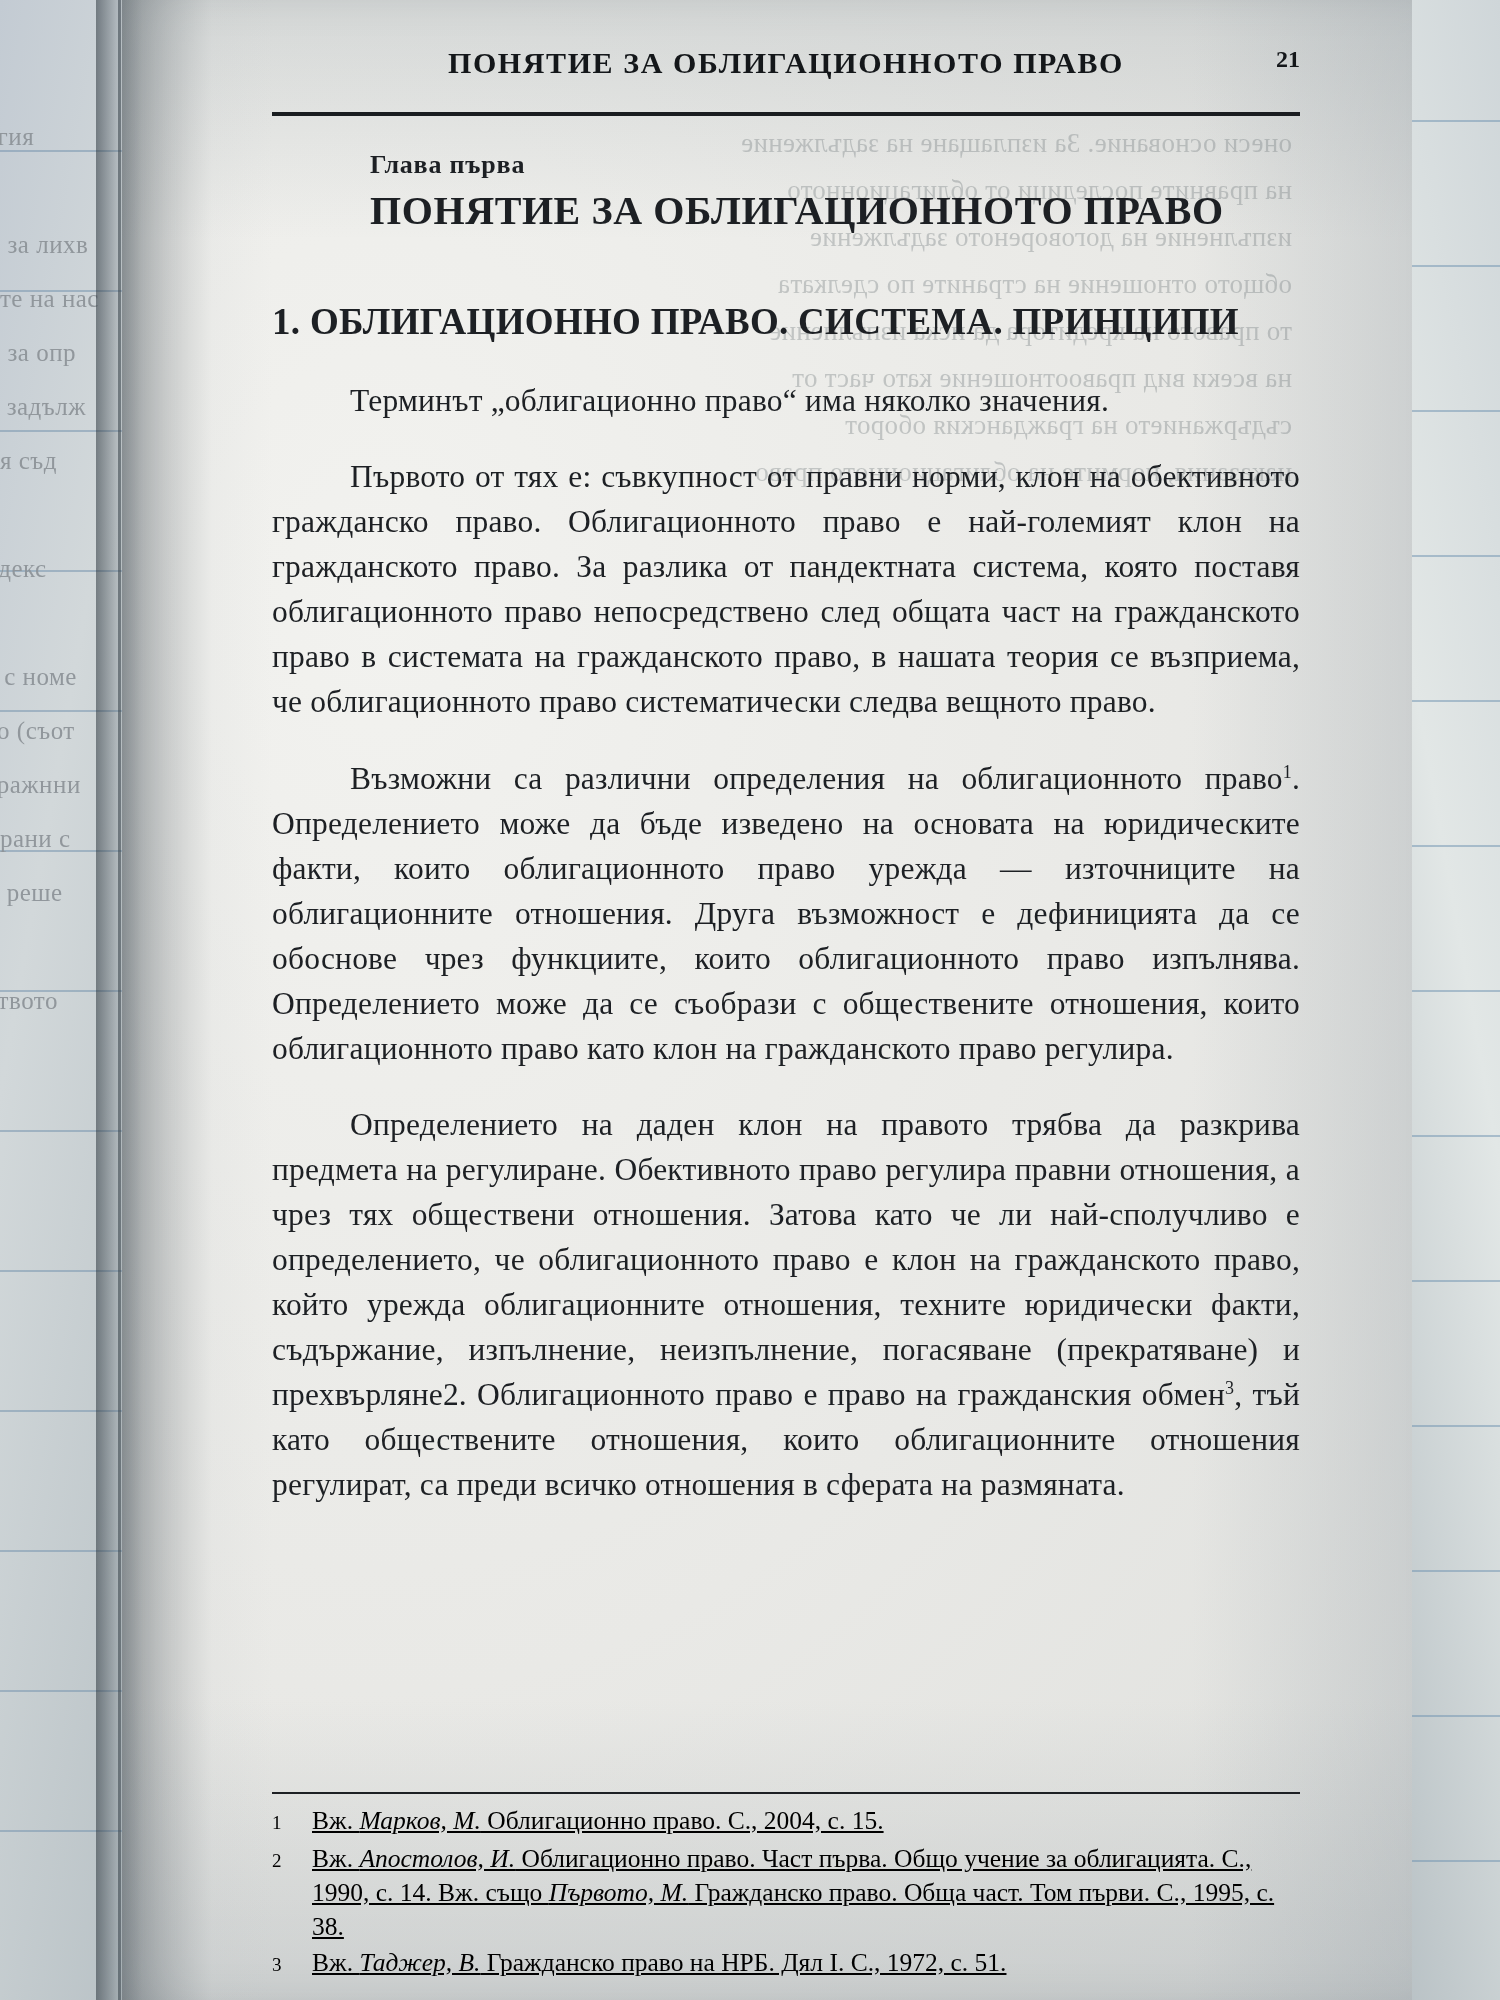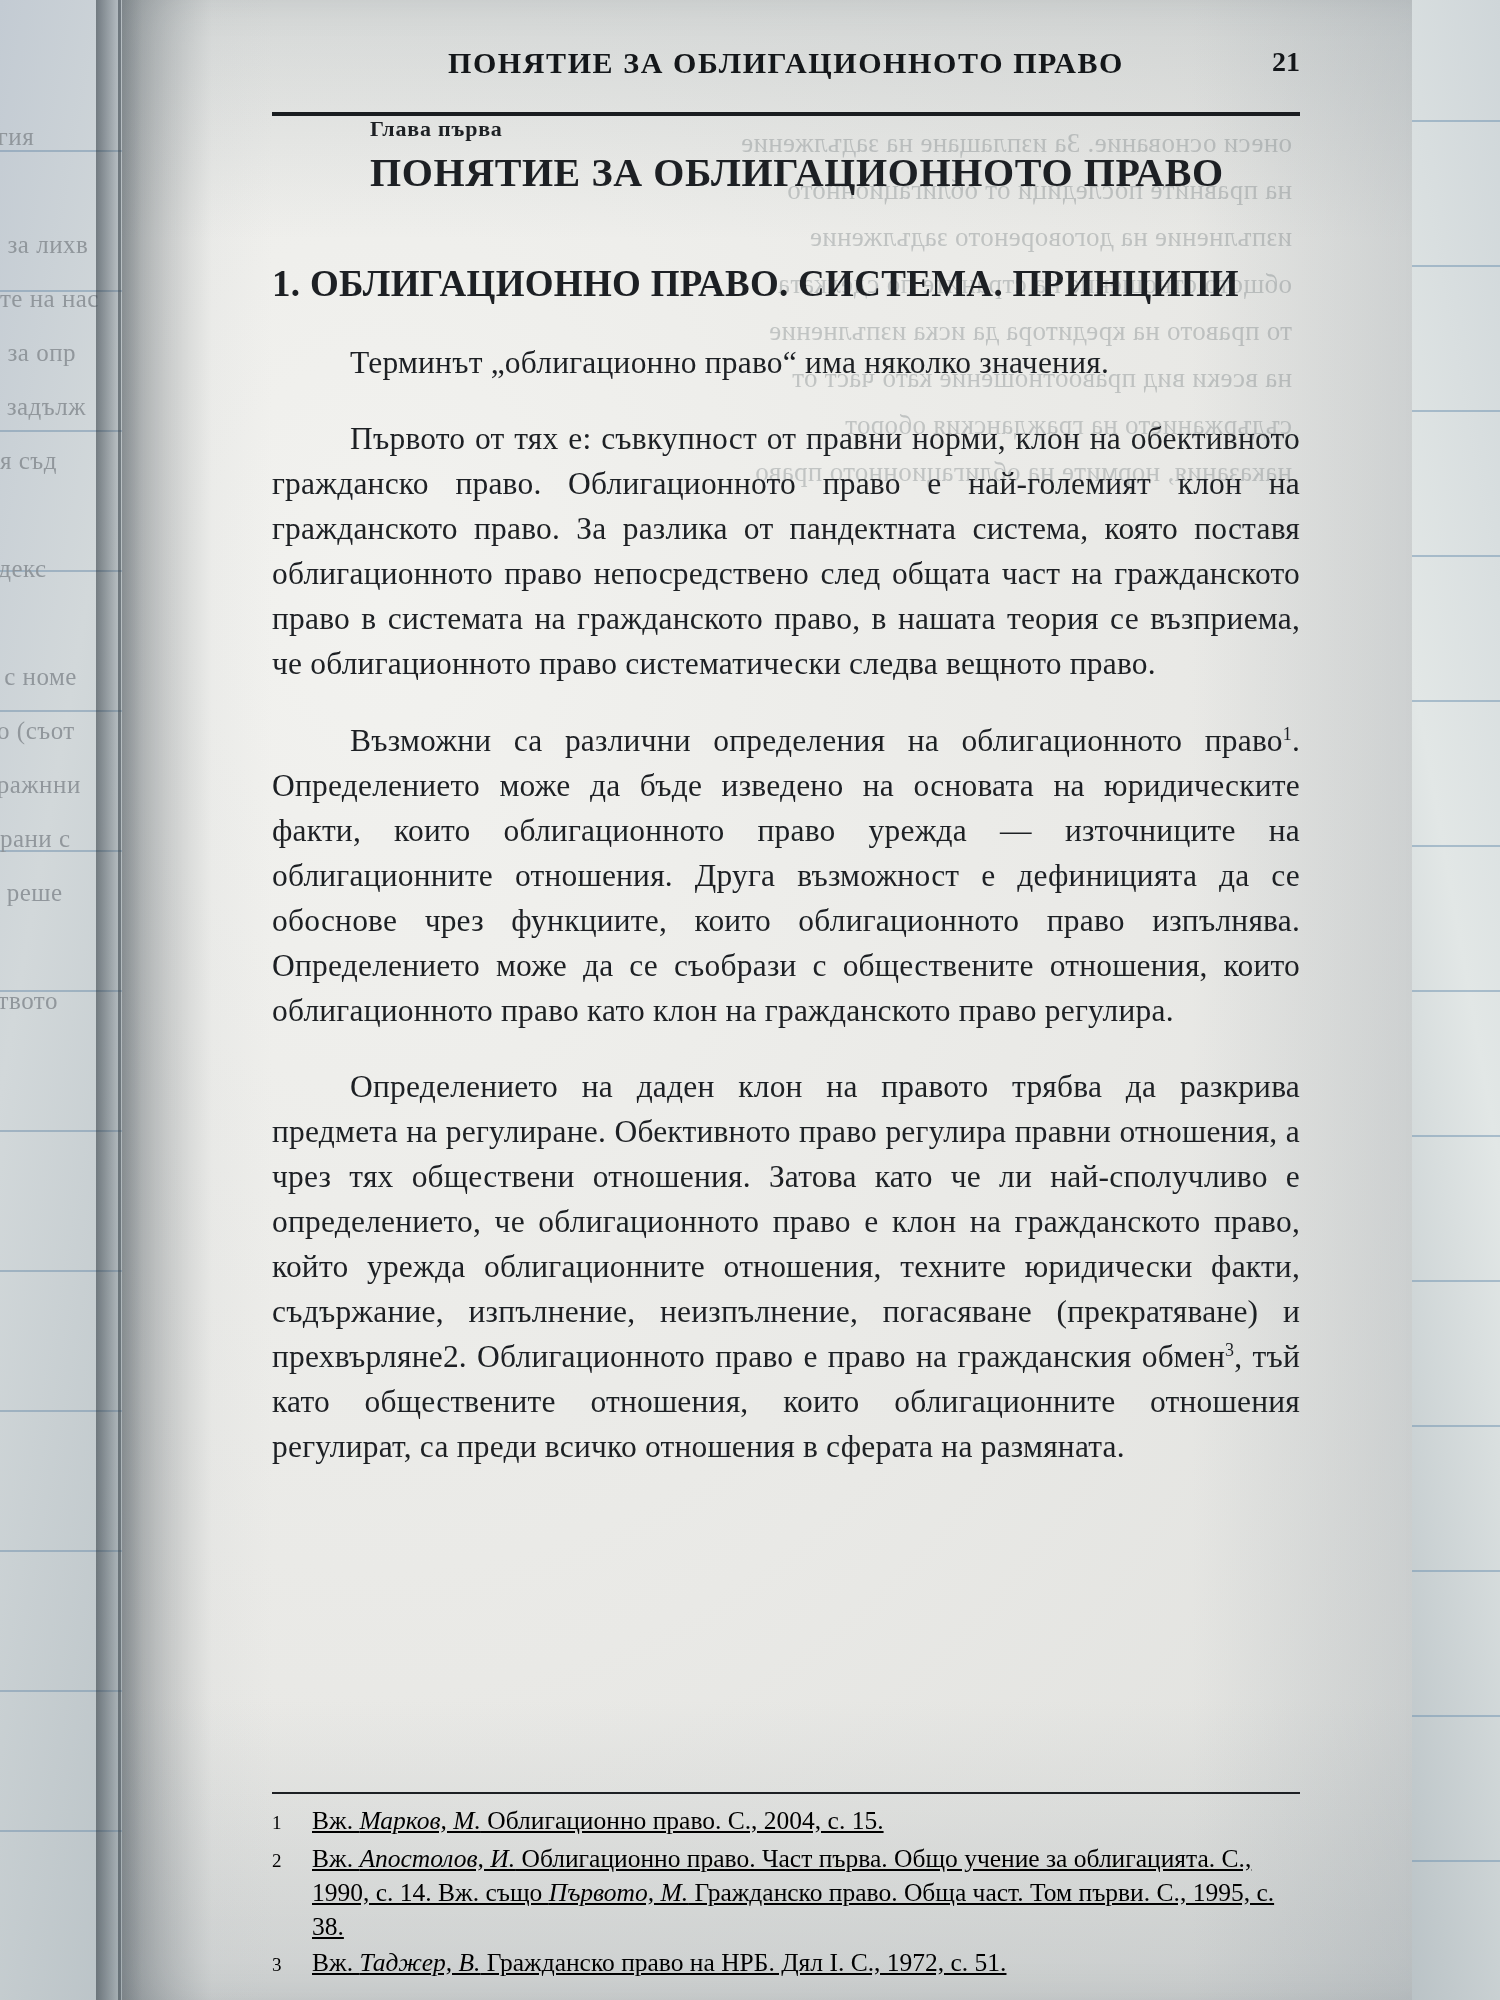--- a/index.html
+++ b/index.html
@@ -139,34 +139,35 @@
   }
   .runhead-title {
     font-size: 30px;
     letter-spacing: 1.6px;
     font-weight: 600;
     color: #14171a;
   }
   .runhead-page {
     position: absolute;
     right: 0;
-    font-size: 28px;
+    font-size: 24px;
     font-weight: 600;
     color: #14171a;
   }
   .rule-head {
     margin-top: 20px;
     height: 4px;
     background: #1a1d20;
     width: 100%;
   }
 
   .chapter-label {
+    margin-top: 34px;
     margin-left: 98px;
-    font-size: 22px;
+    font-size: 26px;
     font-weight: 700;
     letter-spacing: 0.8px;
   }
   .chapter-title {
     margin-left: 98px;
     margin-top: 6px;
     font-size: 40px;
     font-weight: 700;
     line-height: 50px;
     letter-spacing: 0.6px;

